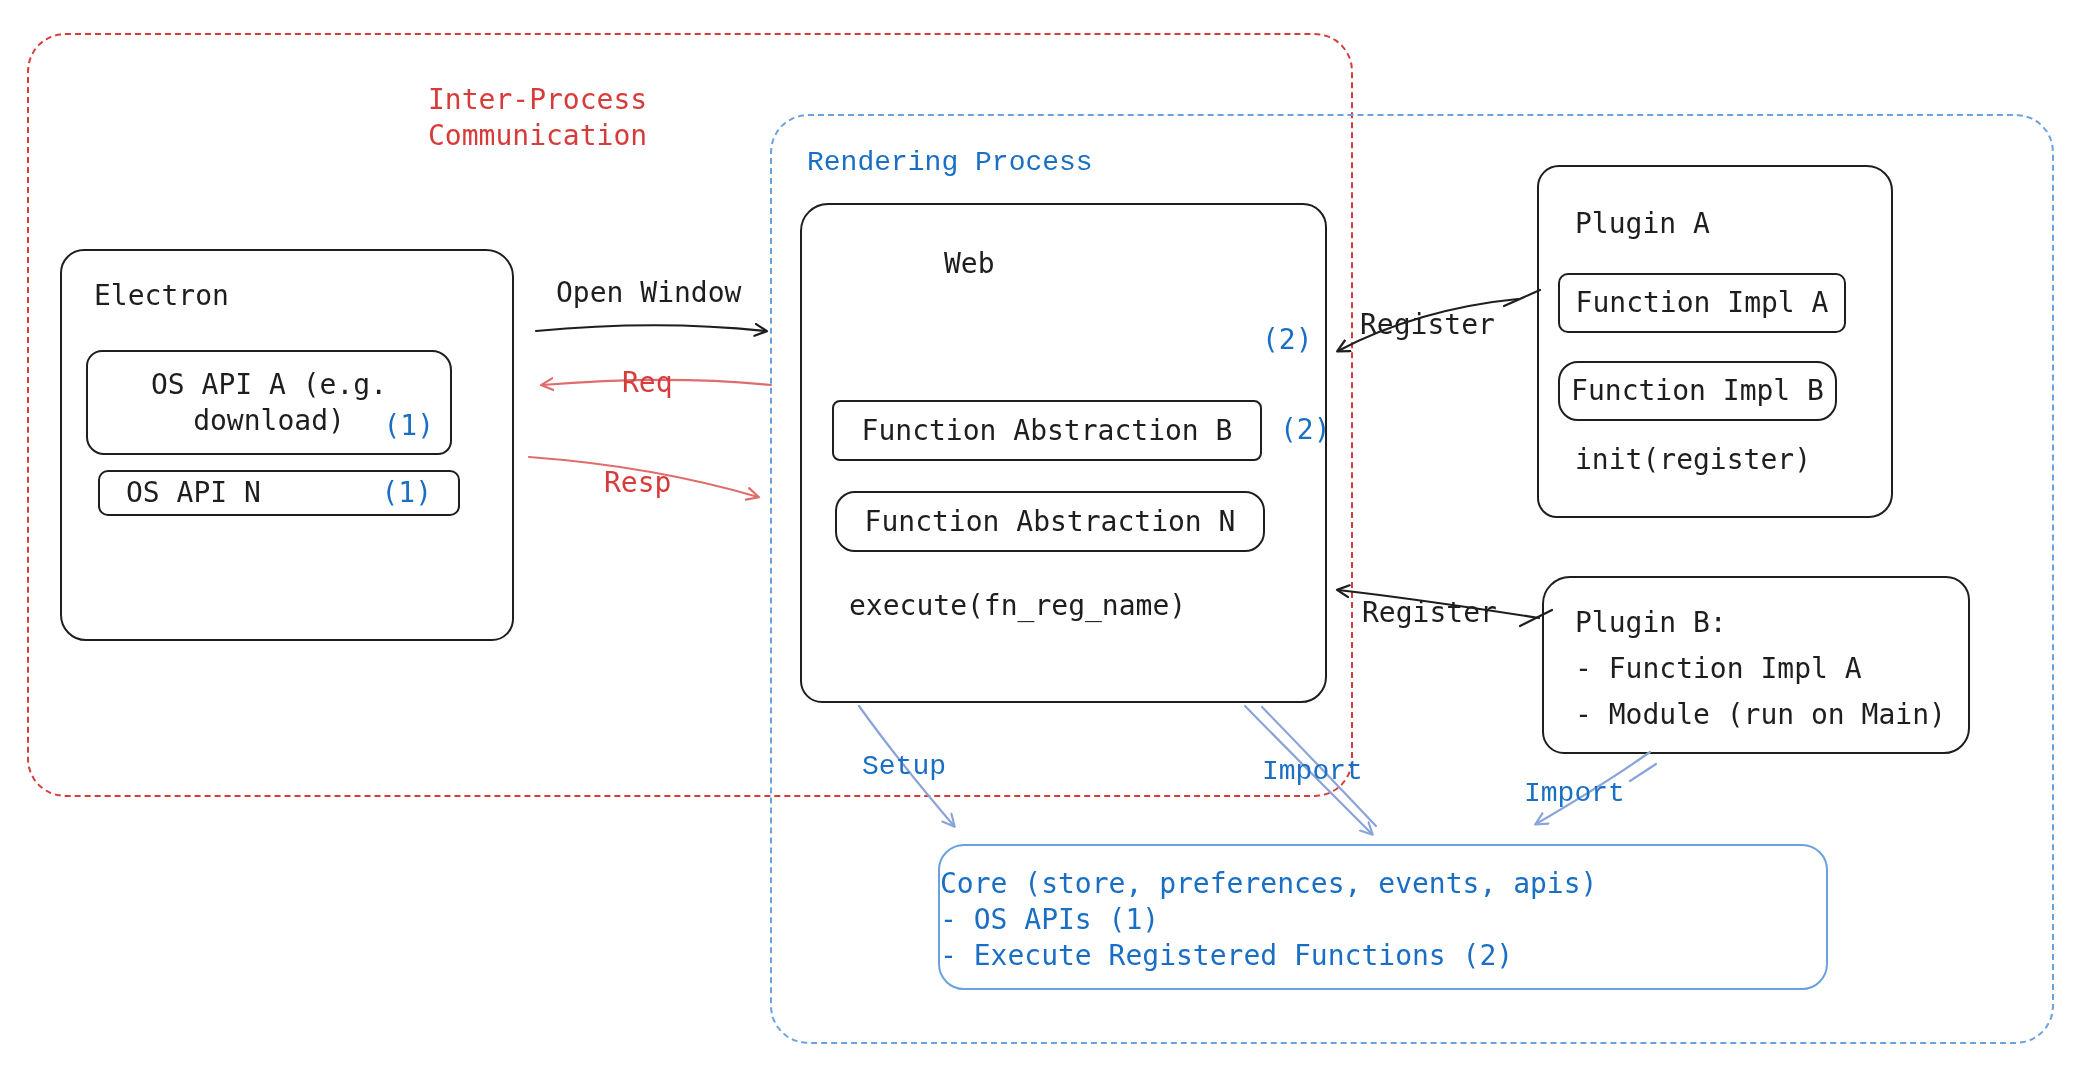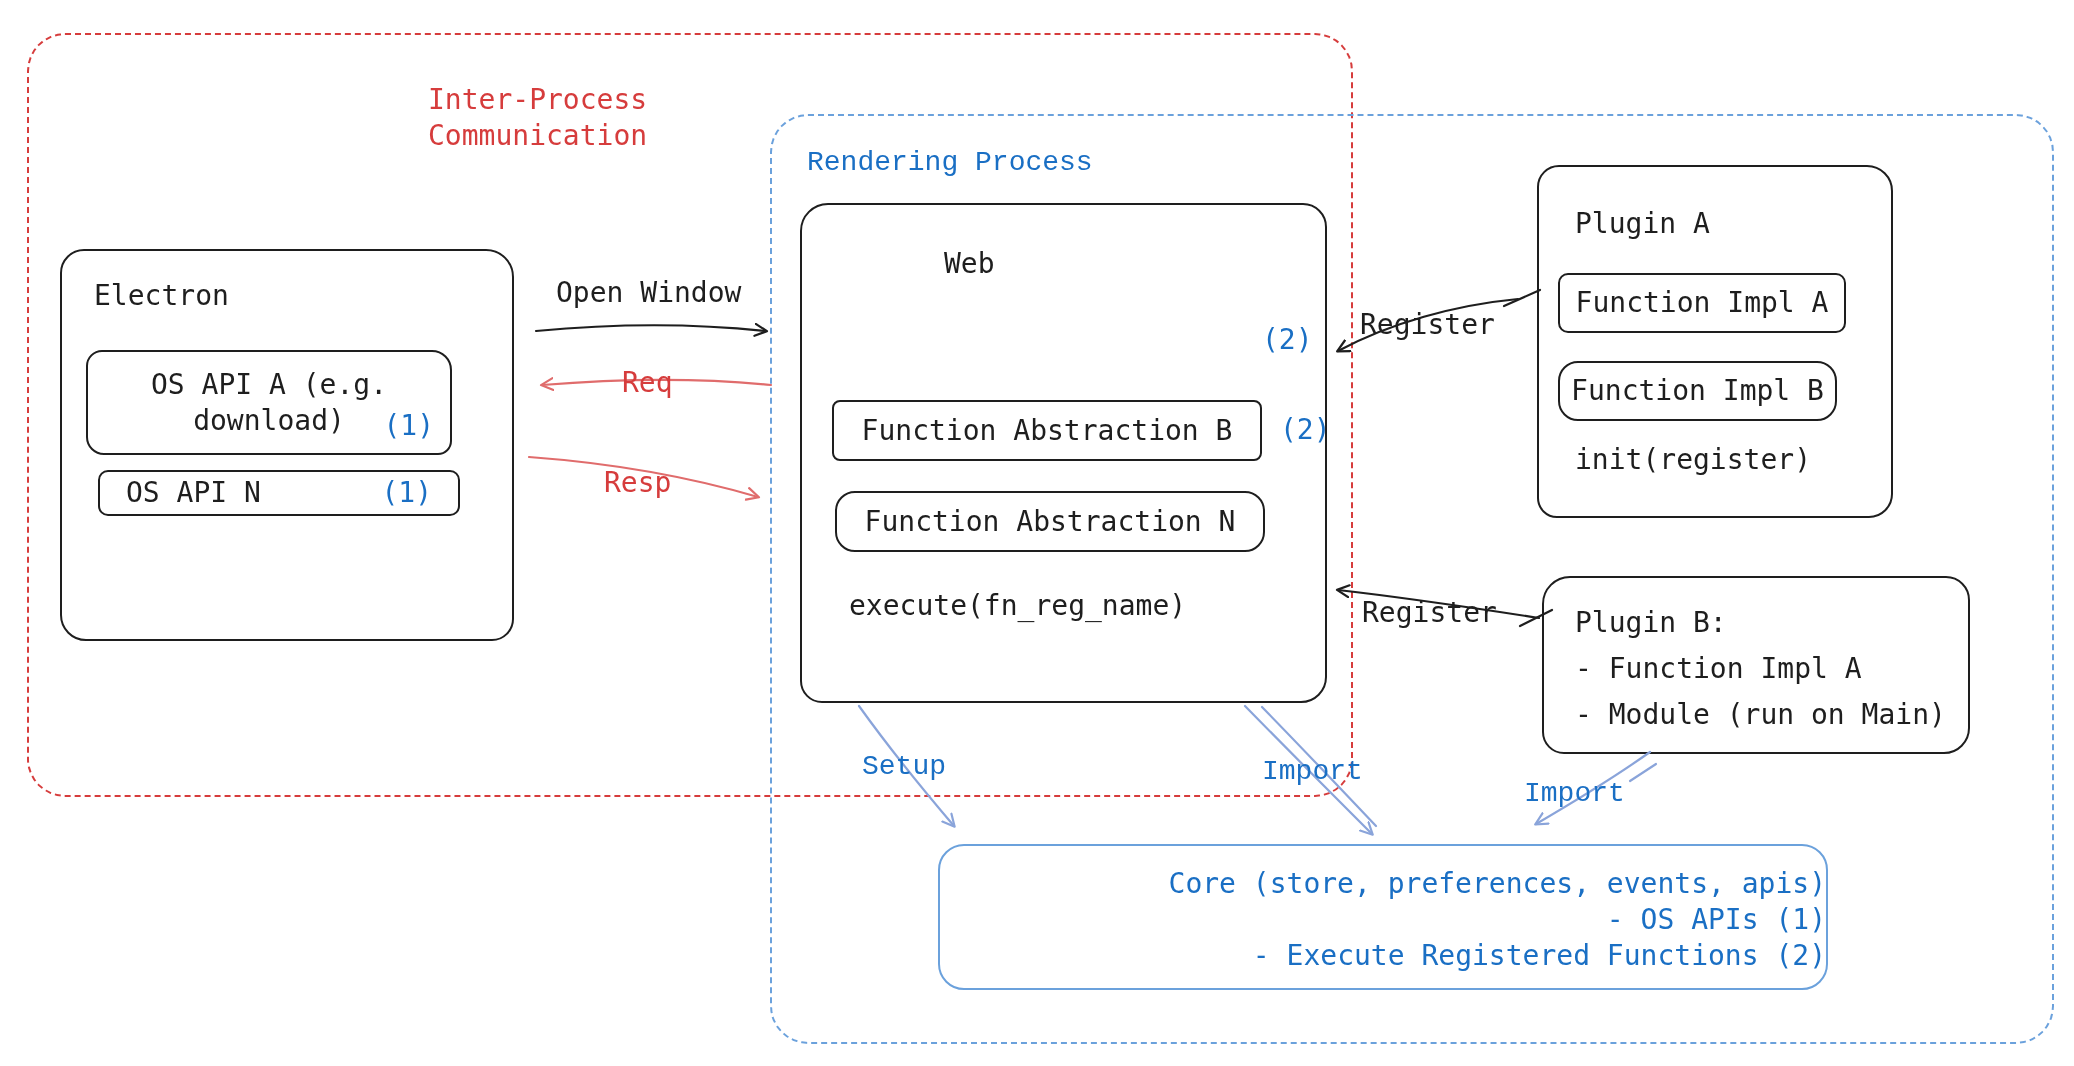--- a/index.html
+++ b/index.html
@@ -87,21 +87,21 @@
   </div>
 
   <div class="node" style="left:1542px;top:576px;width:424px;height:174px;border-radius:28px 24px 26px 22px">
     <div class="label" style="left:31px;top:22px;line-height:46px;white-space:nowrap">
       <div>Plugin B:</div>
       <div>- Function Impl A</div>
       <div>- Module (run on Main)</div>
     </div>
   </div>
 
-  <div class="node blue-box" style="left:938px;top:844px;width:890px;height:146px;border-radius:26px;text-align:right;color:var(--c-blue);padding-top:20px;box-sizing:border-box;line-height:36px">
+  <div class="node blue-box" style="left:938px;top:844px;width:890px;height:146px;border-radius:26px;text-align:left;color:var(--c-blue);padding-top:20px;box-sizing:border-box;line-height:36px">
     <div>Core (store, preferences, events, apis)</div>
     <div>- OS APIs (1)</div>
     <div>- Execute Registered Functions (2)</div>
   </div>
 
   <svg class="wires" width="2074" height="1066" viewBox="0 0 2074 1066">
     <defs>
       <marker id="mk-ink" markerWidth="20" markerHeight="20" refX="12" refY="7" orient="auto" markerUnits="userSpaceOnUse">
         <path class="mk ink" d="M1,1 L13,7 L1,13"></path>
       </marker>

